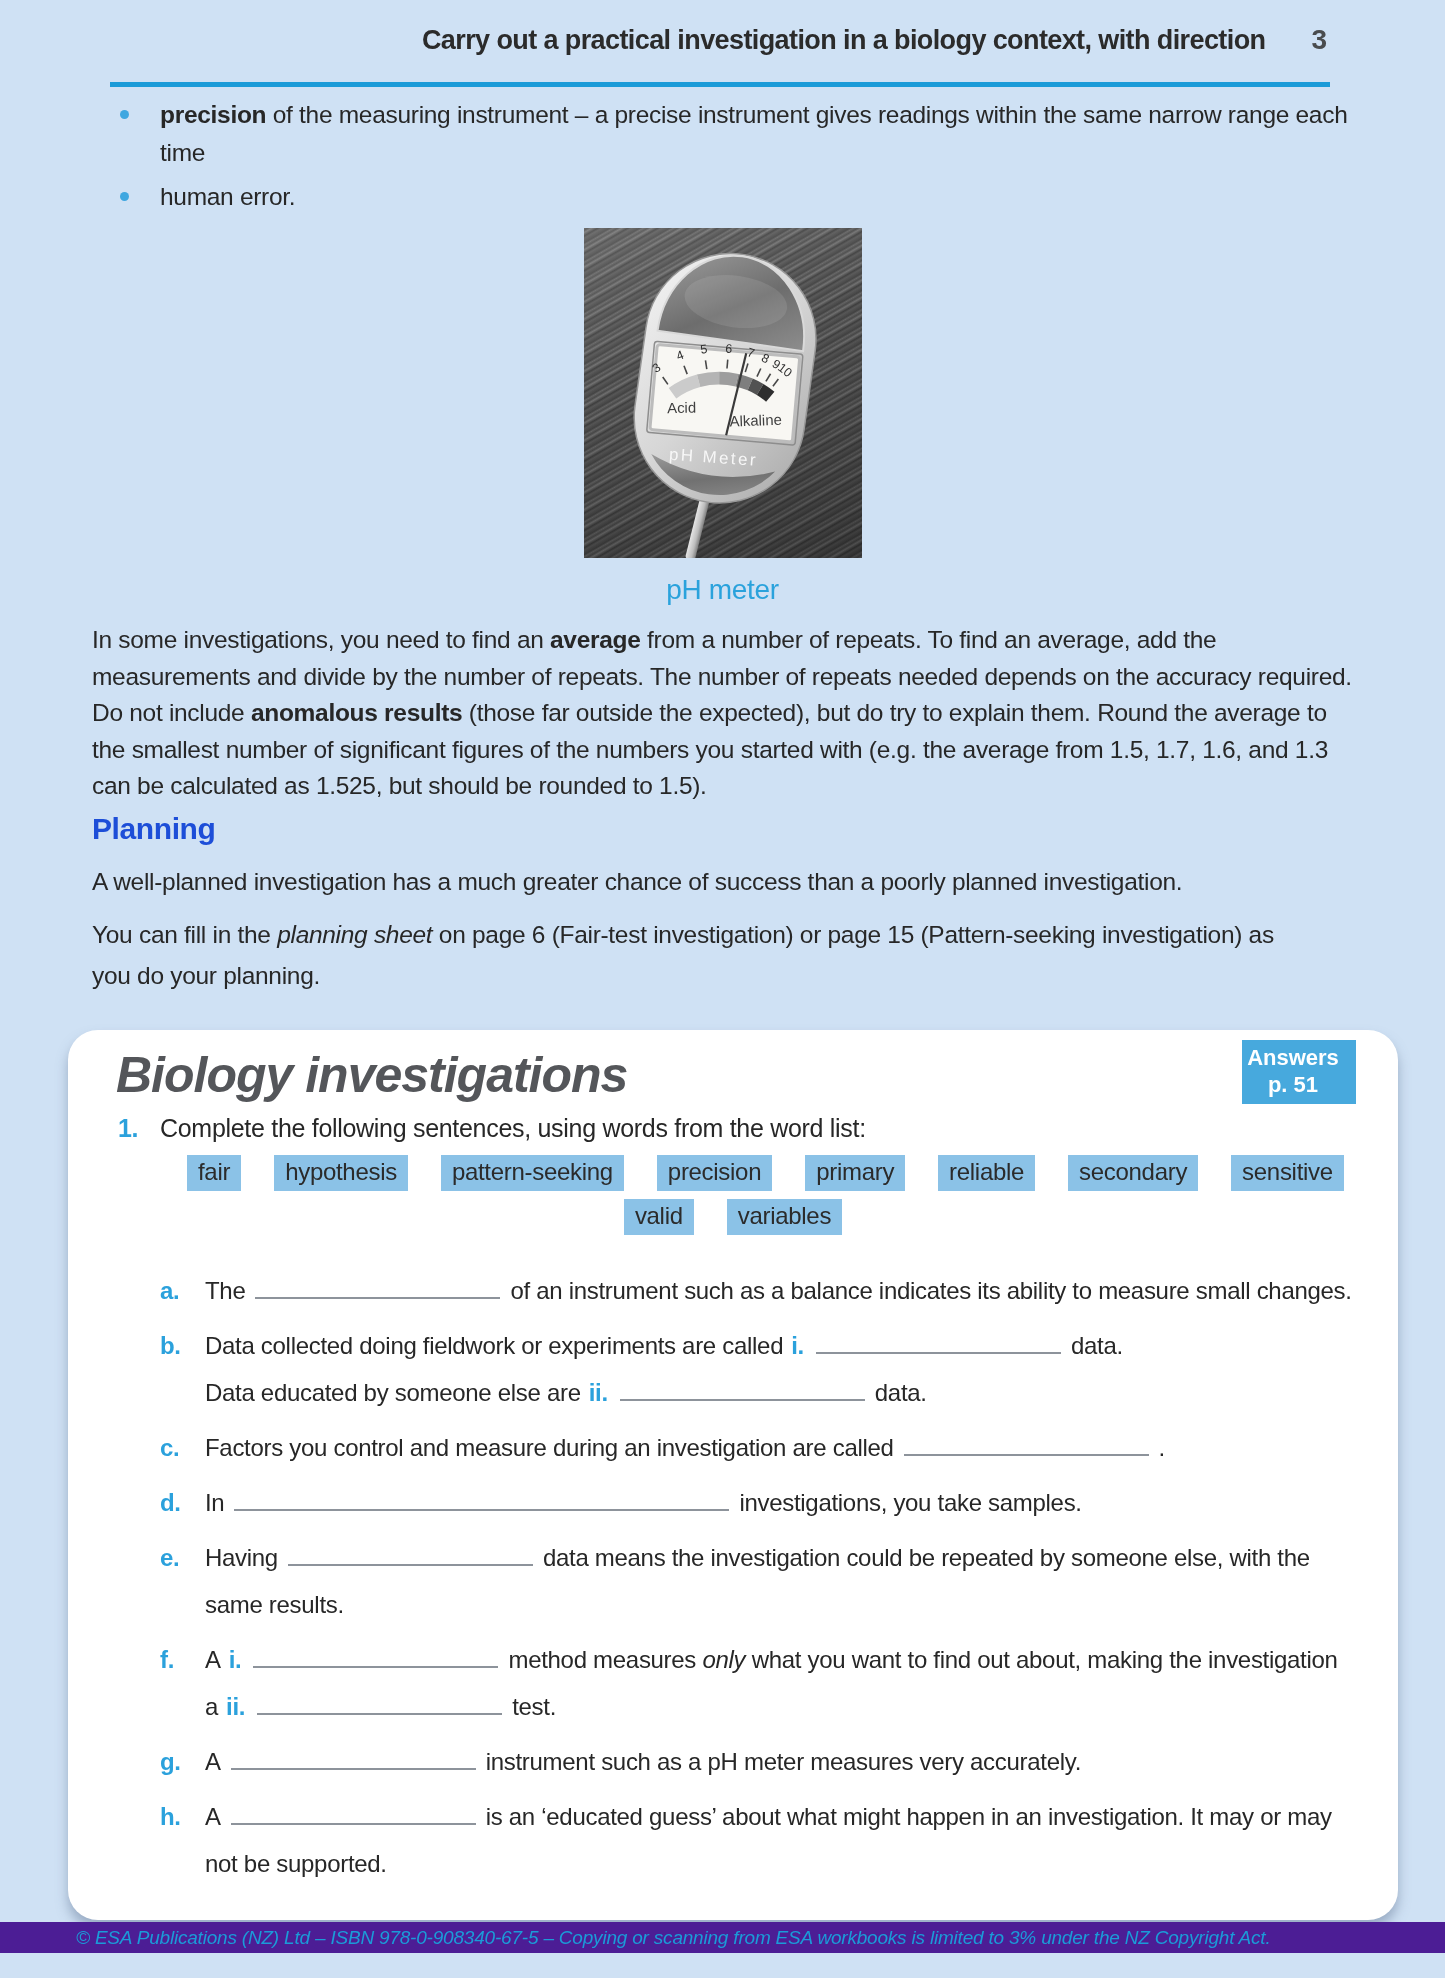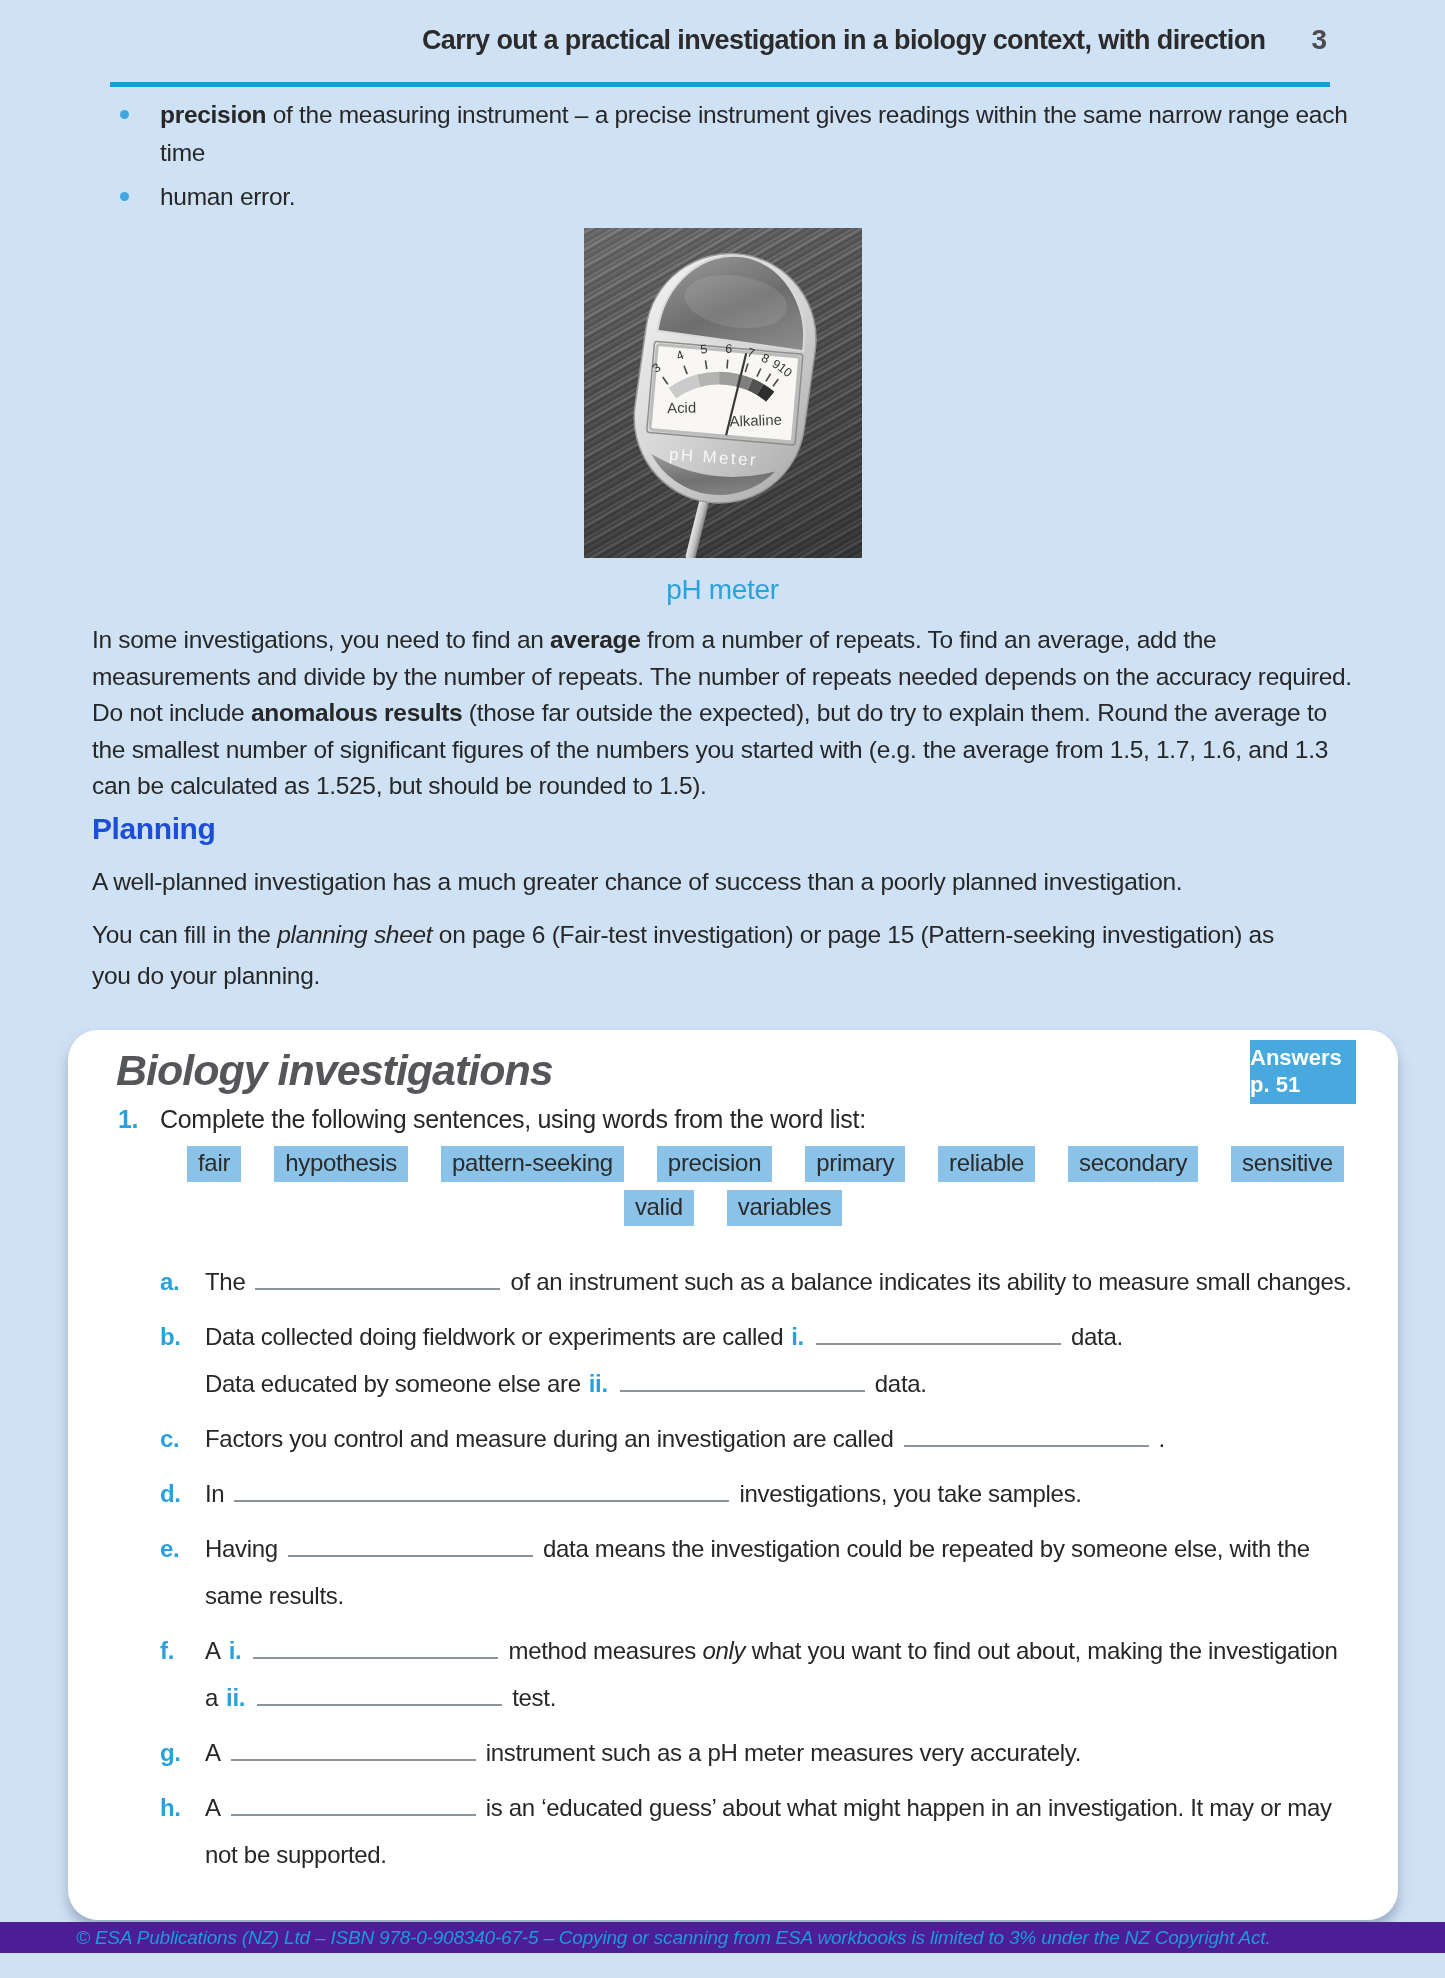--- a/index.html
+++ b/index.html
@@ -44,25 +44,25 @@
   .planning-heading{position:absolute;top:812px;left:92px;font-size:30px;font-weight:700;color:#1d4ed8;letter-spacing:-0.4px;}
   .para-plan1{top:864px;}
   .para-plan2{top:914px;width:1220px;line-height:41px;}
 
   
   .card{
     position:absolute;top:1030px;left:68px;width:1330px;height:890px;
     background:#ffffff;border-radius:30px;
     box-shadow:0 8px 12px rgba(100,120,150,0.5);
   }
-  .card-title{margin:16px 0 4px 48px;font-size:43px;font-weight:700;font-style:italic;color:#54565a;letter-spacing:-1px;}
+  .card-title{margin:16px 0 4px 48px;font-size:50px;font-weight:700;font-style:italic;color:#54565a;letter-spacing:-1px;}
   .answers-badge{
     position:absolute;top:10px;right:42px;width:102px;
-    background:#47a9dd;color:#ffffff;
-    font-size:22px;font-weight:700;line-height:27px;padding:4px 4px 6px 0;
+    background:#47a9dd;color:#ffffff;text-align:center;
+    font-size:22px;font-weight:700;line-height:27px;padding:4px 12px 6px 0;
   }
   .q1-row{display:flex;margin:10px 0 0 50px;font-size:25px;letter-spacing:-0.3px;}
   .q1-number{width:42px;font-weight:700;color:#2ba1dc;}
   .word-row{display:flex;gap:33px;margin:12px 0 0 119px;}
   .word-row-2{justify-content:center;margin:8px 0 0 0;}
   .word-chip{
     background:#8bc2e7;color:#2b2b2b;font-size:24px;letter-spacing:-0.3px;
     padding:3px 11px 5px 11px;
   }
   .questions{margin:32px 38px 0 92px;font-size:24px;letter-spacing:-0.3px;}

